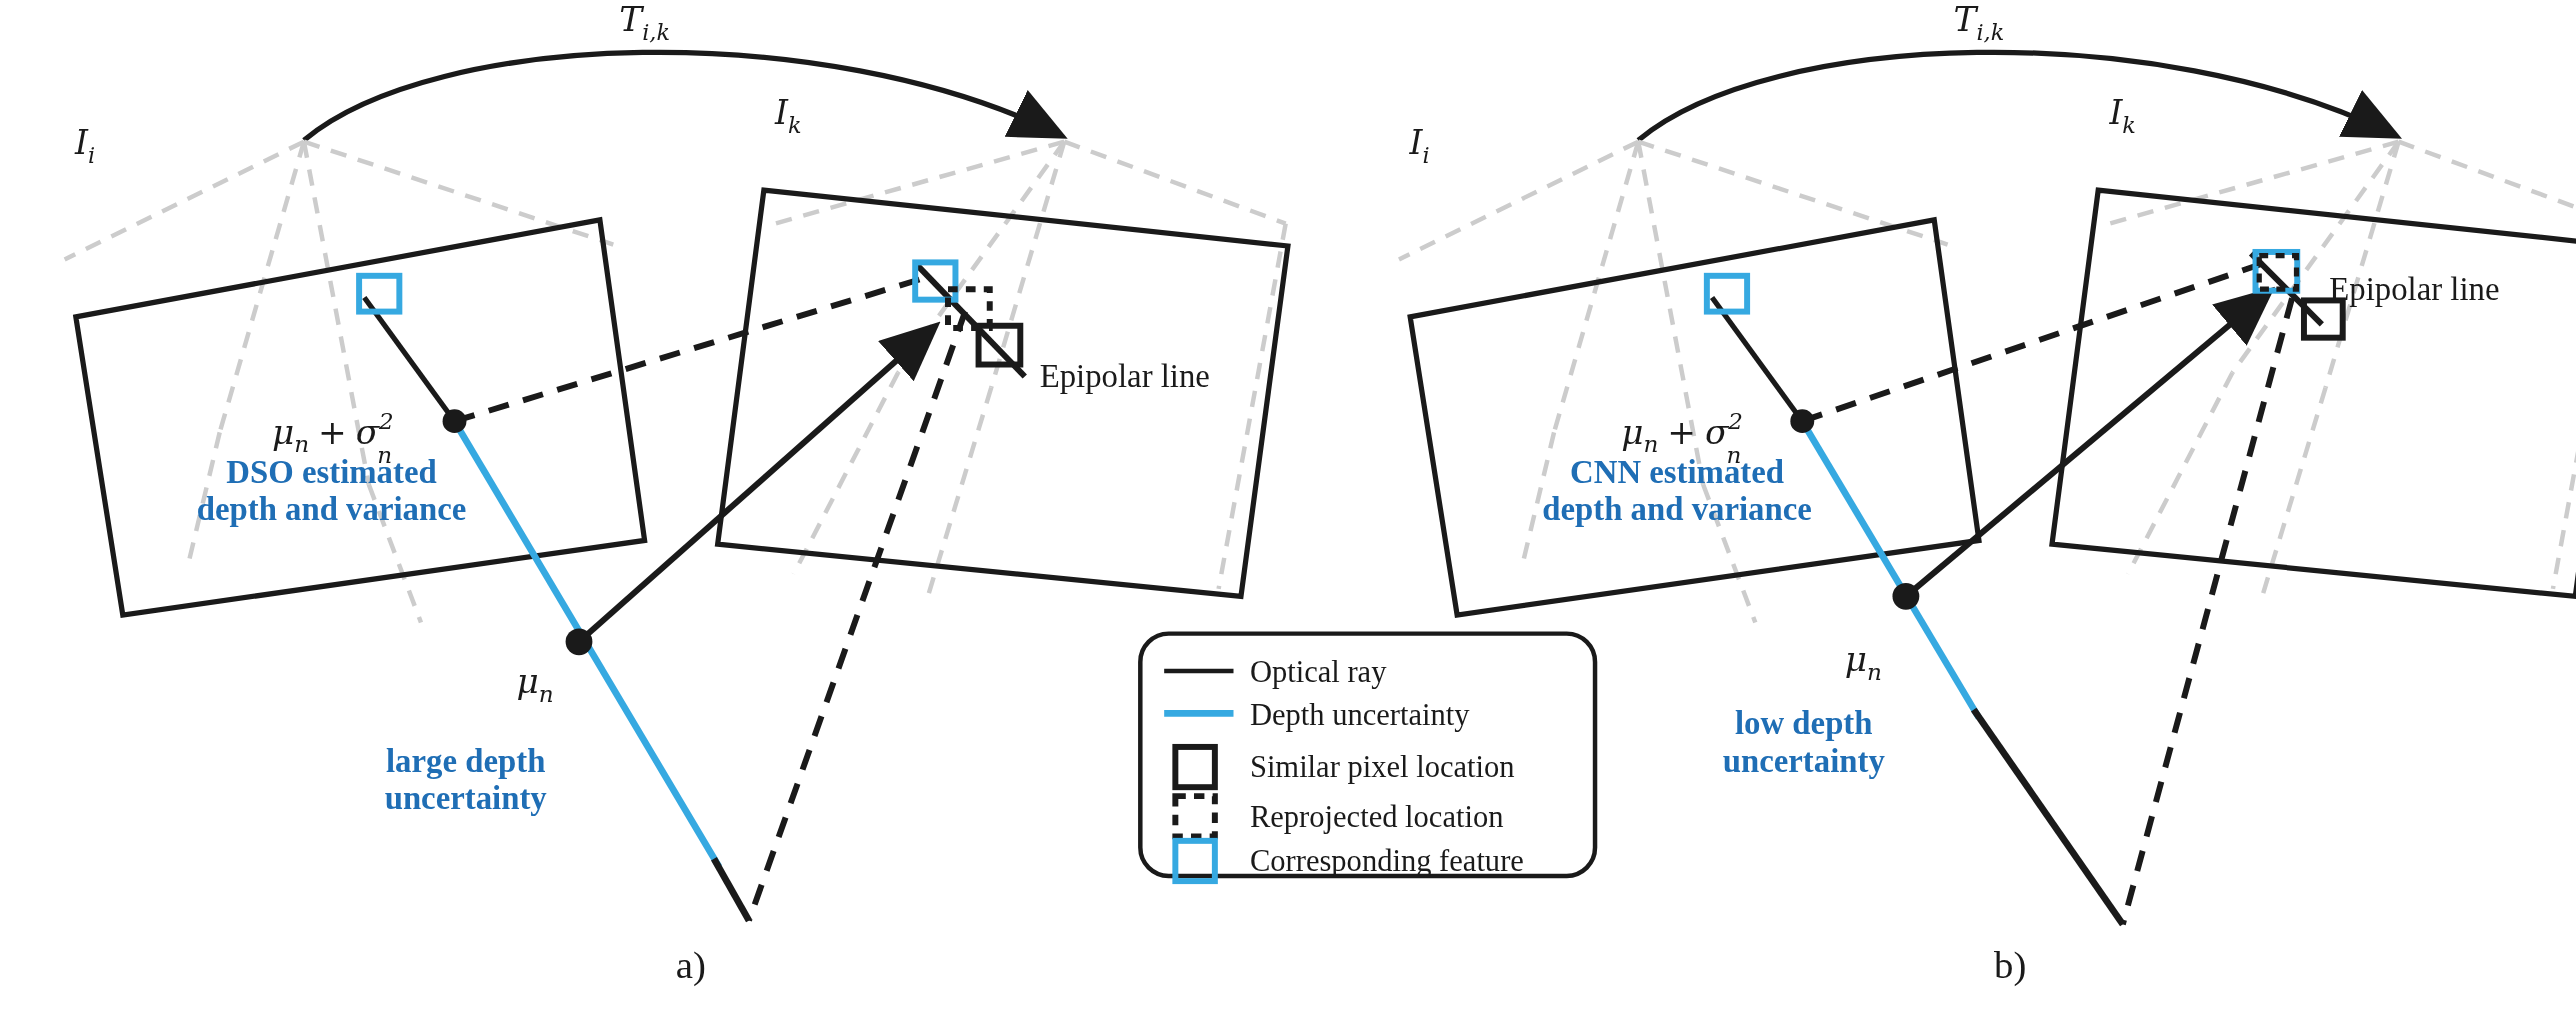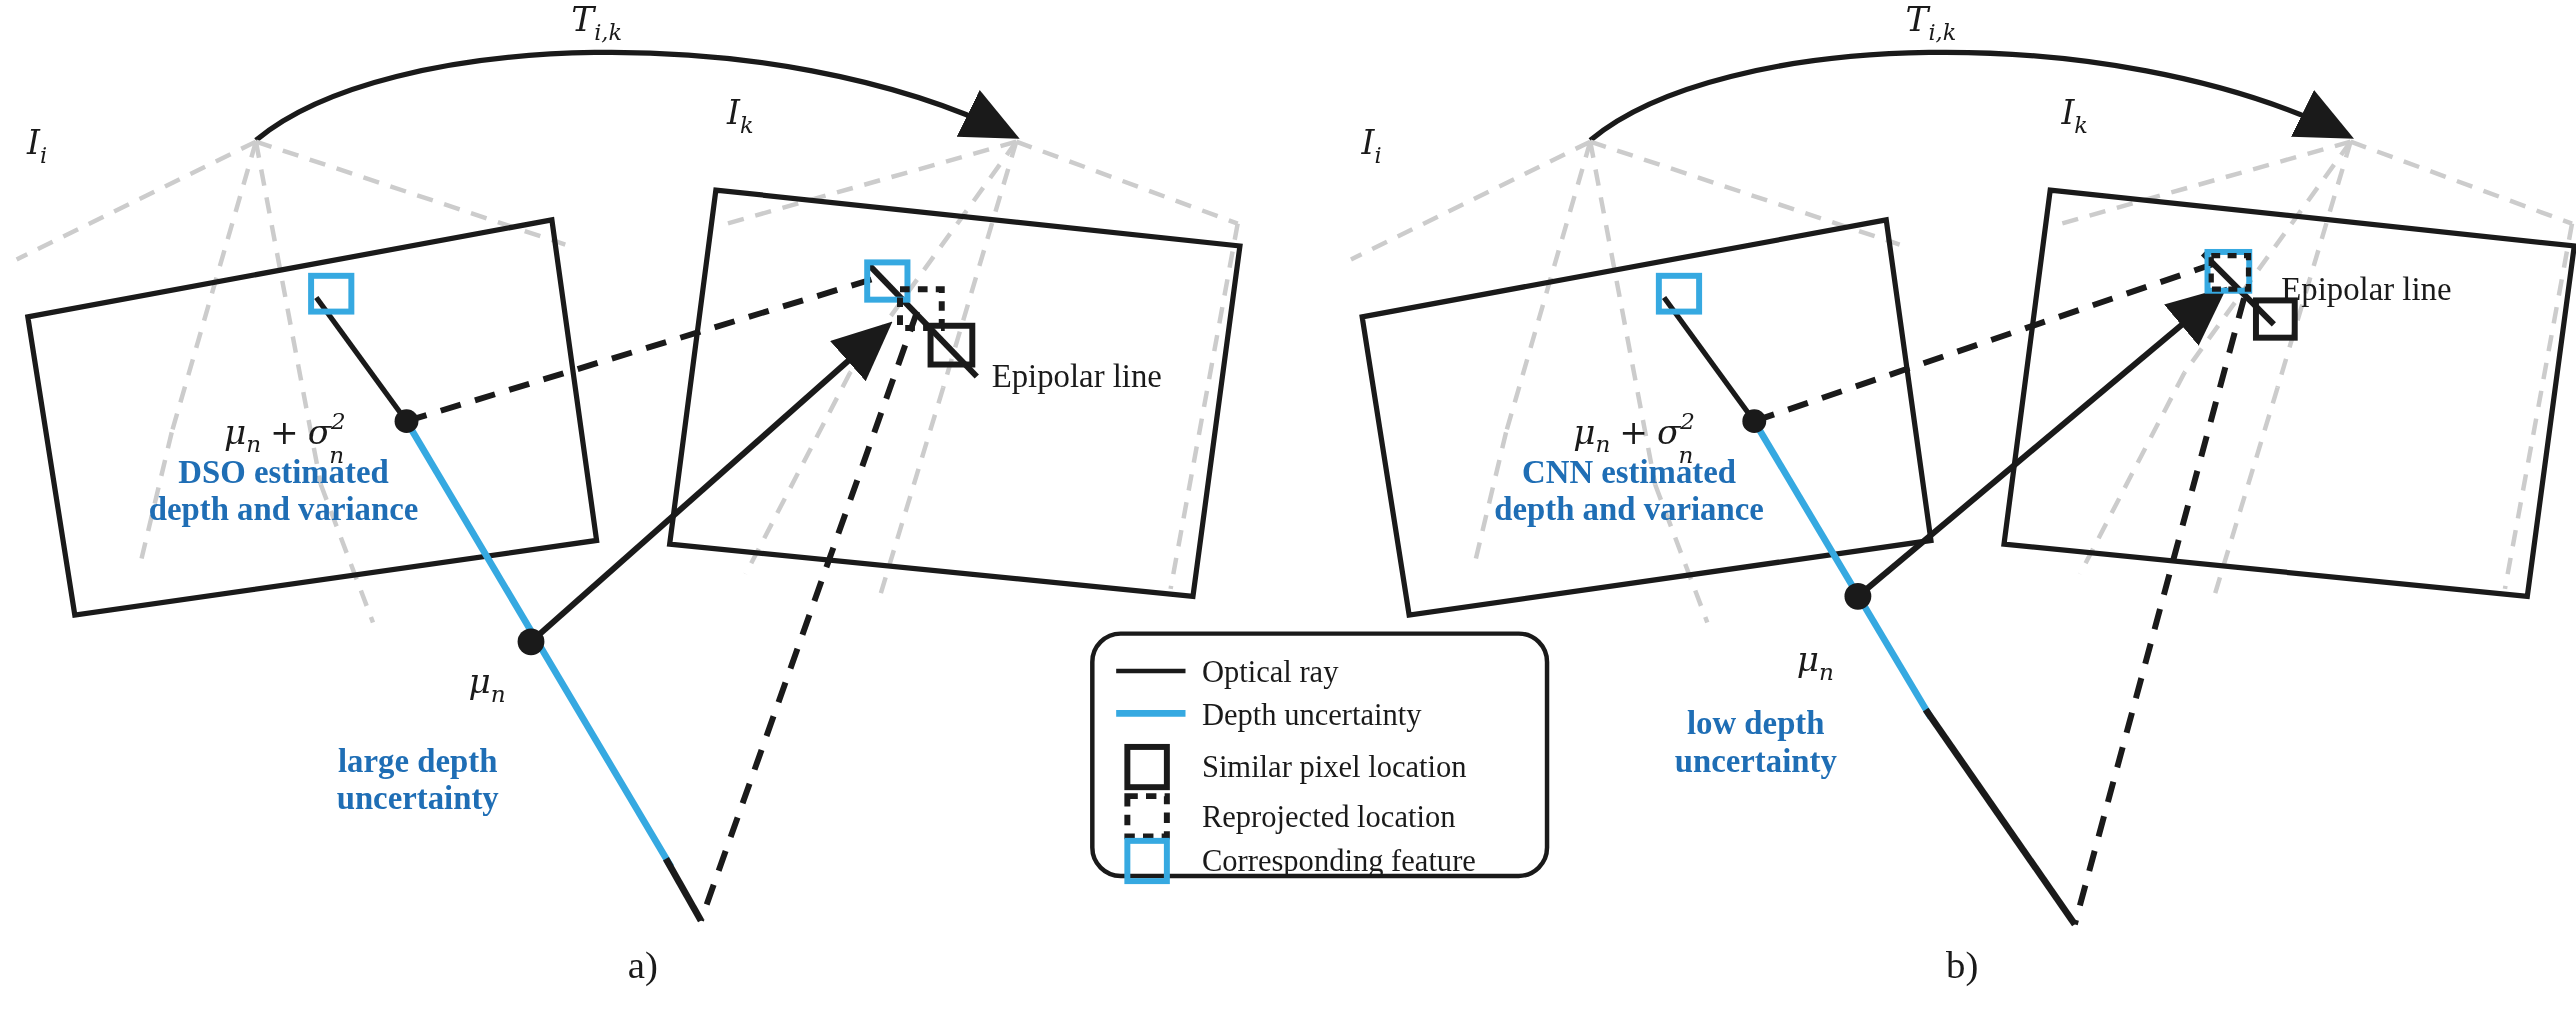--- a/index.html
+++ b/index.html
@@ -12,20 +12,21 @@
     height: 1022px;
     font-family: "Liberation Serif", "DejaVu Serif", serif;
     overflow: hidden;
     position: relative;
   }
   #figure {
     position: absolute;
     left: 0; top: 0;
     width: 2120px;
     height: 1022px;
+    padding-left: 48px;
   }
   svg#canvas {
     display: block;
     width: 2576px;
     height: 1022px;
   }
   .math {
     font-family: "DejaVu Serif", "Liberation Serif", serif;
     font-style: italic;
   }

